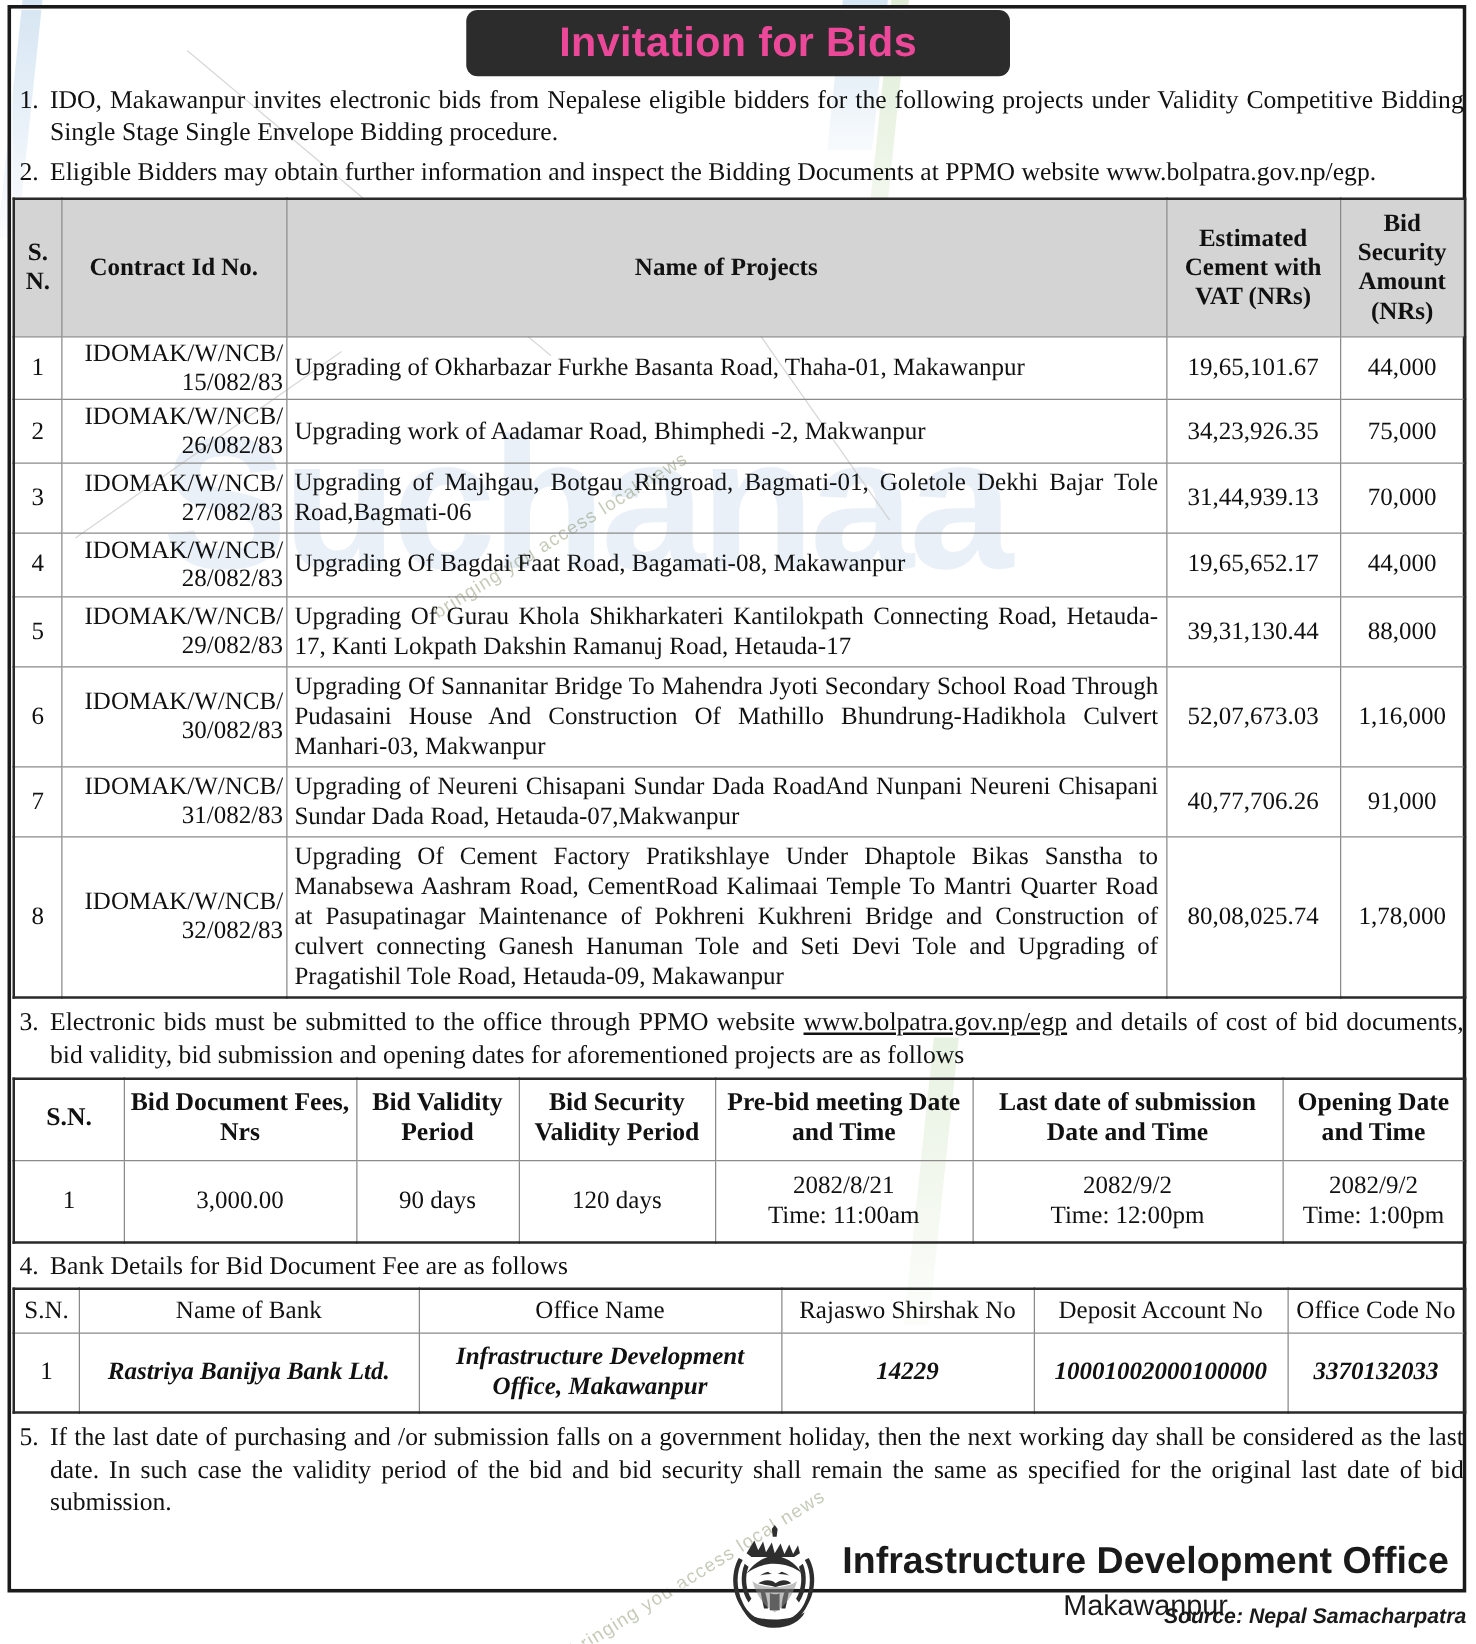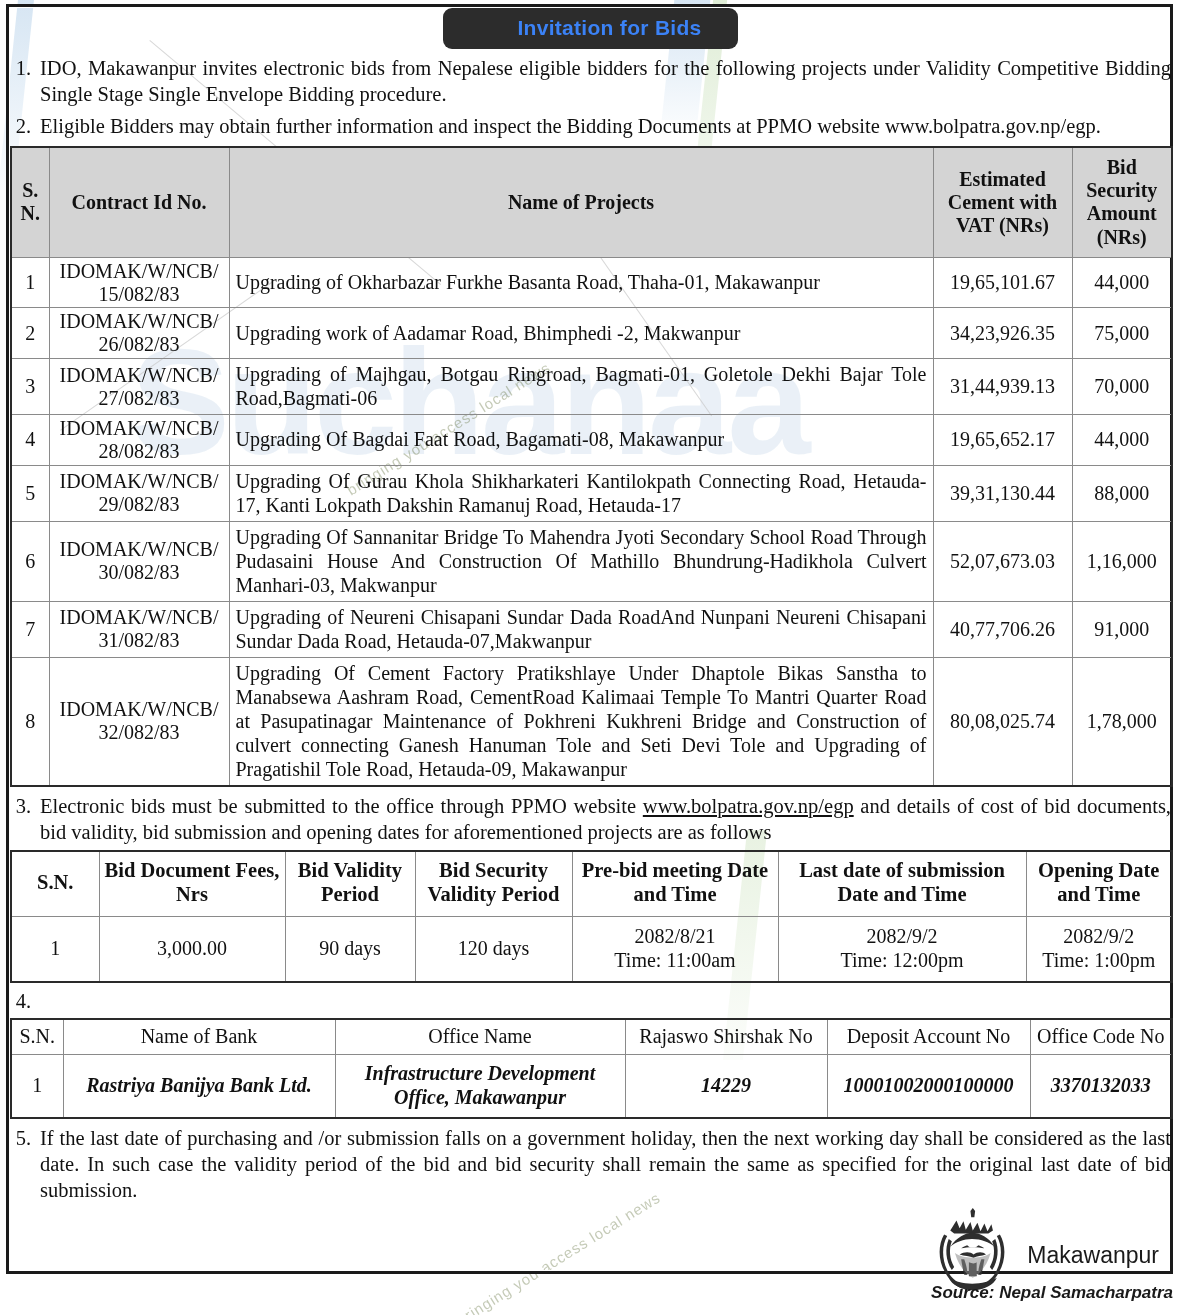--- a/index.html
+++ b/index.html
@@ -107,26 +107,26 @@
   }
 
   
   .banner-wrap {
     text-align: center;
     margin-top: 2px;
   }
   .banner {
     display: inline-block;
     background: #2c2c2c;
-    color: #3b82f6;
-    font-family: "Liberation Sans", sans-serif;
-    font-weight: bold;
-    font-size: 21px;
+    color: #ec4899;
+    font-family: "Liberation Sans", sans-serif;
+    font-weight: bold;
+    font-size: 33px;
     line-height: 1;
-    padding: 9px 36px 11px 74px;
+    padding: 9px 74px 11px 74px;
     border-radius: 9px;
     letter-spacing: .3px;
   }
 
   
   .ifb {
     text-align: center;
     font-weight: bold;
     font-size: 21.5px;
     margin-top: 11px;
@@ -177,21 +177,21 @@
   .t-main thead th {
     background: #d4d4d4;
     font-weight: bold;
     text-align: center;
     font-size: 20px;
     line-height: 1.16;
     padding: 8px 4px;
   }
   .t-main td.c-sn { text-align: center; font-size: 20px; }
   .t-main td.c-cid {
-    text-align: center;
+    text-align: right;
     font-size: 20px;
     line-height: 1.14;
     padding: 2px 2px;
   }
   .t-main td.c-name {
     text-align: justify;
     text-align-last: left;
     font-size: 20px;
     line-height: 1.2;
     padding: 3px 6px 4px 6px;
@@ -452,20 +452,21 @@
             <td>
               <div>2082/9/2</div>
               <div>Time: 1:00pm</div>
             </td>
           </tr>
         </tbody>
     </table>
 
     <div class="sec-label">
       <div class="num">4.</div>
+      <div>Bank Details for Bid Document Fee are as follows</div>
     </div>
 
     <table class="t-bank tbl-outer">
       <colgroup>
         <col style="width:52px">
         <col style="width:272px">
         <col style="width:290px">
         <col style="width:202px">
         <col style="width:203px">
         <col style="width:142px">
@@ -524,20 +525,21 @@
             <path d="M20 90 C34 100 66 100 82 90 C78 99 66 106 51 106 C36 106 24 99 20 90 Z"></path>
 
             <path d="M48 4 l3 -4 l3 4 l-1 8 l-4 0 z"></path>
           </g>
           <g fill="#8a8a8a" opacity="0.55">
             <path d="M28 58 C38 66 64 66 74 58 C70 72 62 84 51 90 C40 84 32 72 28 58 Z"></path>
           </g>
         </svg>
       </div>
       <div class="office-block">
+        <div class="office-name">Infrastructure Development Office</div>
         <div class="office-sub">Makawanpur</div>
       </div>
     </div>
 
   </div>
 
   <div class="source">Source: Nepal Samacharpatra</div>
 
 </div>
 

